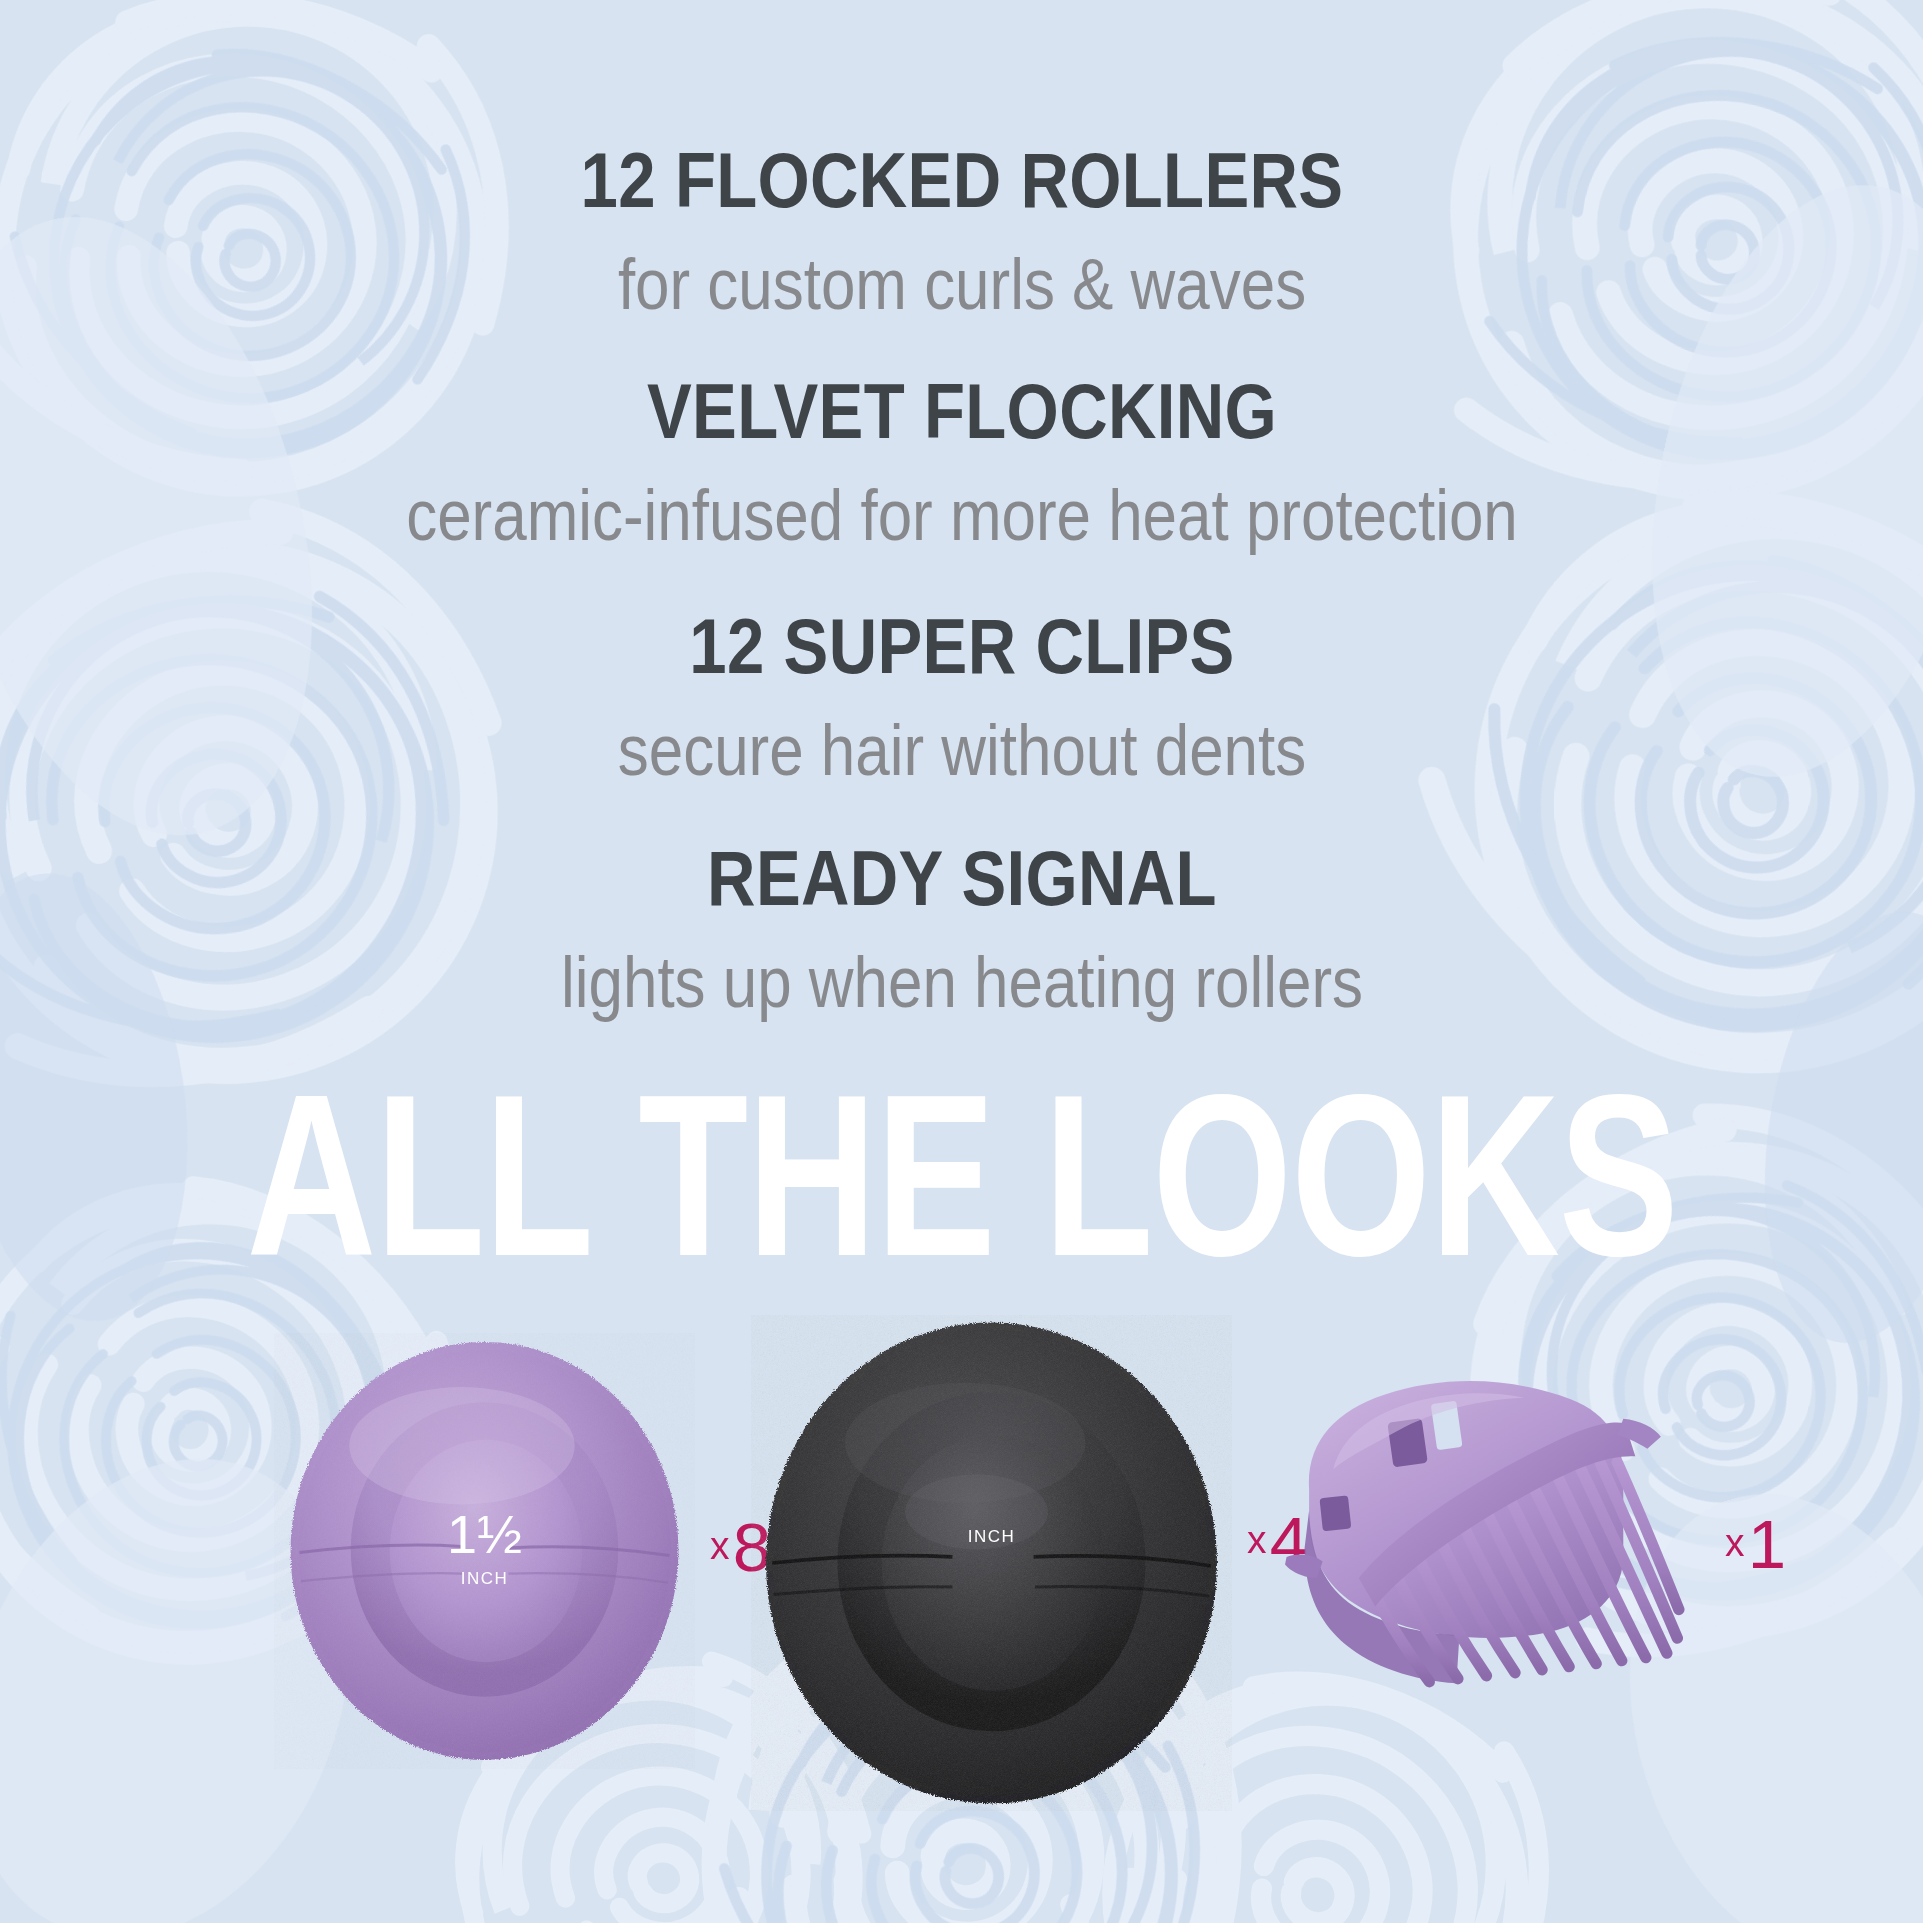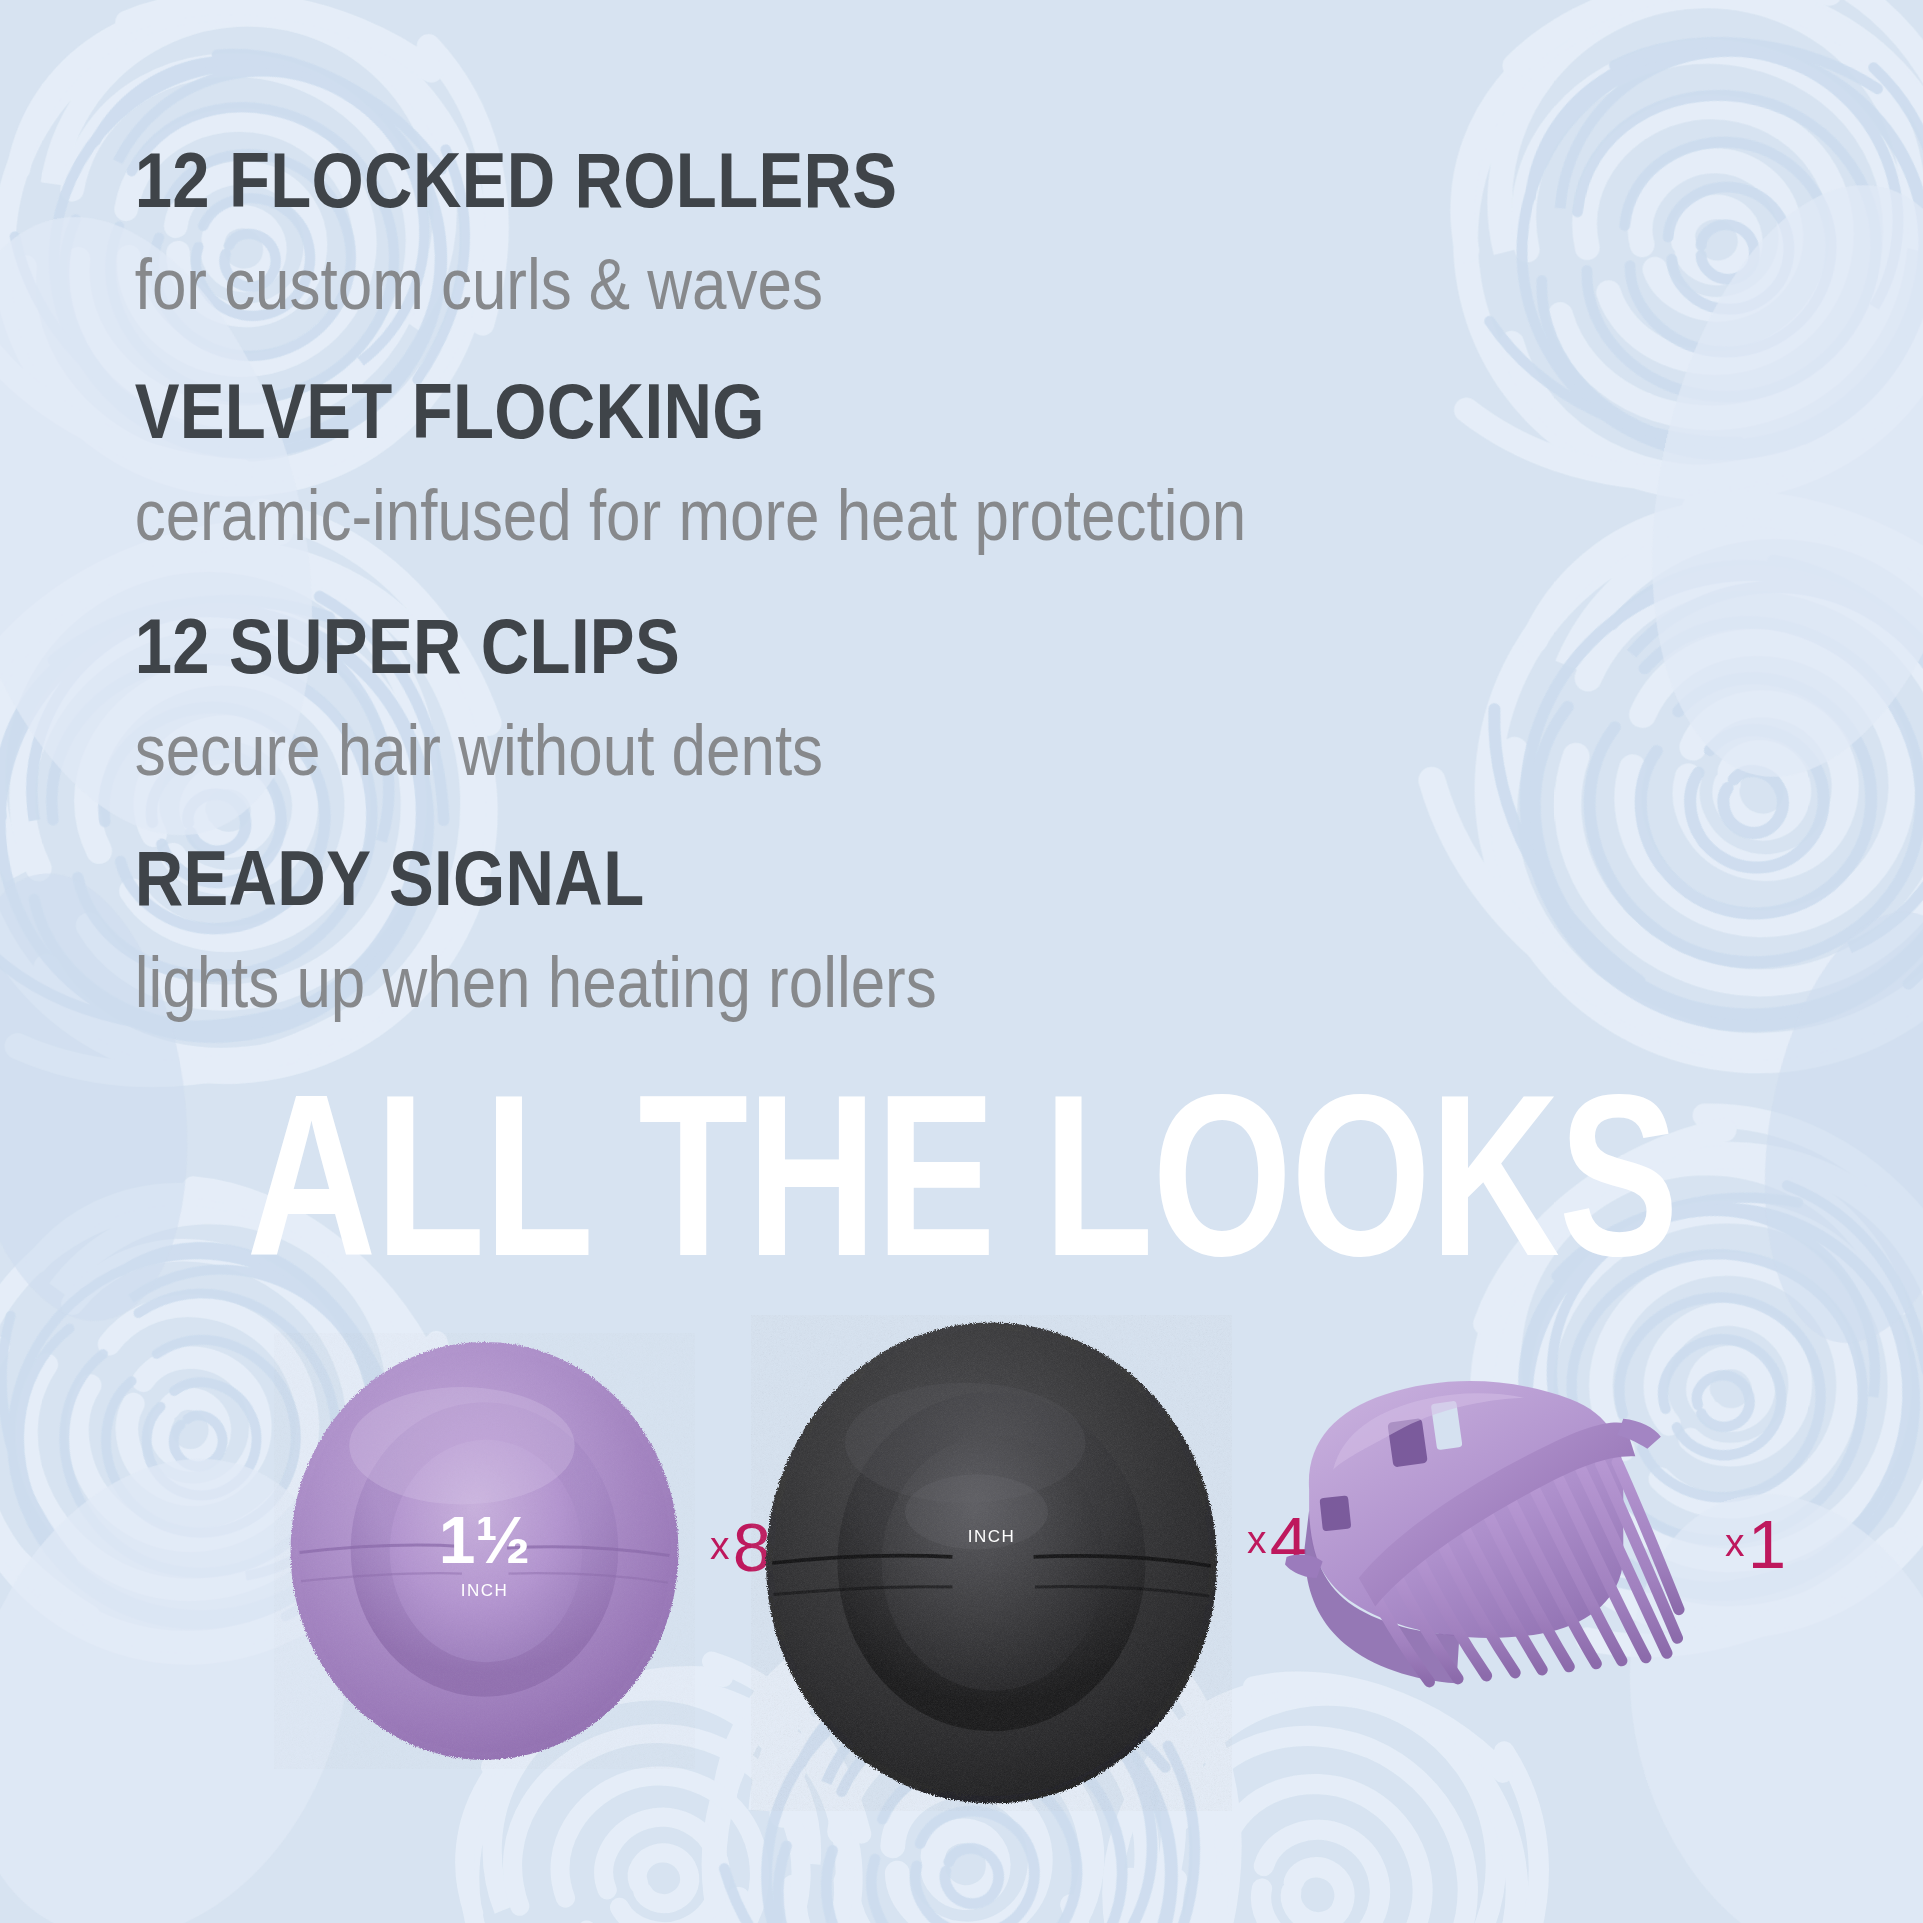--- a/index.html
+++ b/index.html
@@ -9,21 +9,21 @@
     background:#d7e3f1;
   }
   .stage{position:relative;width:1924px;height:1924px;background:#d7e3f1;overflow:hidden;}
 
   
   .bg-pattern{position:absolute;inset:0;z-index:0;}
   .bg-pattern svg{width:100%;height:100%;display:block;}
 
   
   .features{position:absolute;left:0;top:0;width:1924px;z-index:3;}
-  .feature{}
+  .feature{text-align:center;}
   .feature .title{
     font-family:"Liberation Sans Narrow","Liberation Sans",sans-serif;
     font-weight:700;
     color:#3f4449;
     letter-spacing:0.4px;
     line-height:1.0;
     transform:scaleX(0.86);
     transform-origin:center;
     white-space:nowrap;
   }
@@ -88,21 +88,21 @@
   #clip{left:1270px;top:0px;width:451px;height:466px;}
 
   .roller-wrap{position:relative;width:100%;height:100%;}
 
   .roller-txt{
     position:absolute;left:0;right:0;
     text-align:center;color:#fff;
     font-family:"Liberation Sans Narrow","Liberation Sans",sans-serif;
     z-index:9;pointer-events:none;
   }
-  .roller-txt .size{font-size:66px;font-weight:700;line-height:1;letter-spacing:0px;}
+  .roller-txt .size{font-size:54px;font-weight:400;line-height:1;letter-spacing:0px;}
   .roller-txt .unit{font-size:17px;letter-spacing:1.5px;margin-top:7.5px;font-weight:400;}
 
   .lbl8{left:710px;top:183px;}
   .lbl4{left:1247px;top:177px;}
   .lbl12{left:1725px;top:180px;}
 </style>
 </head>
 <body>
 
 <div class="stage">

